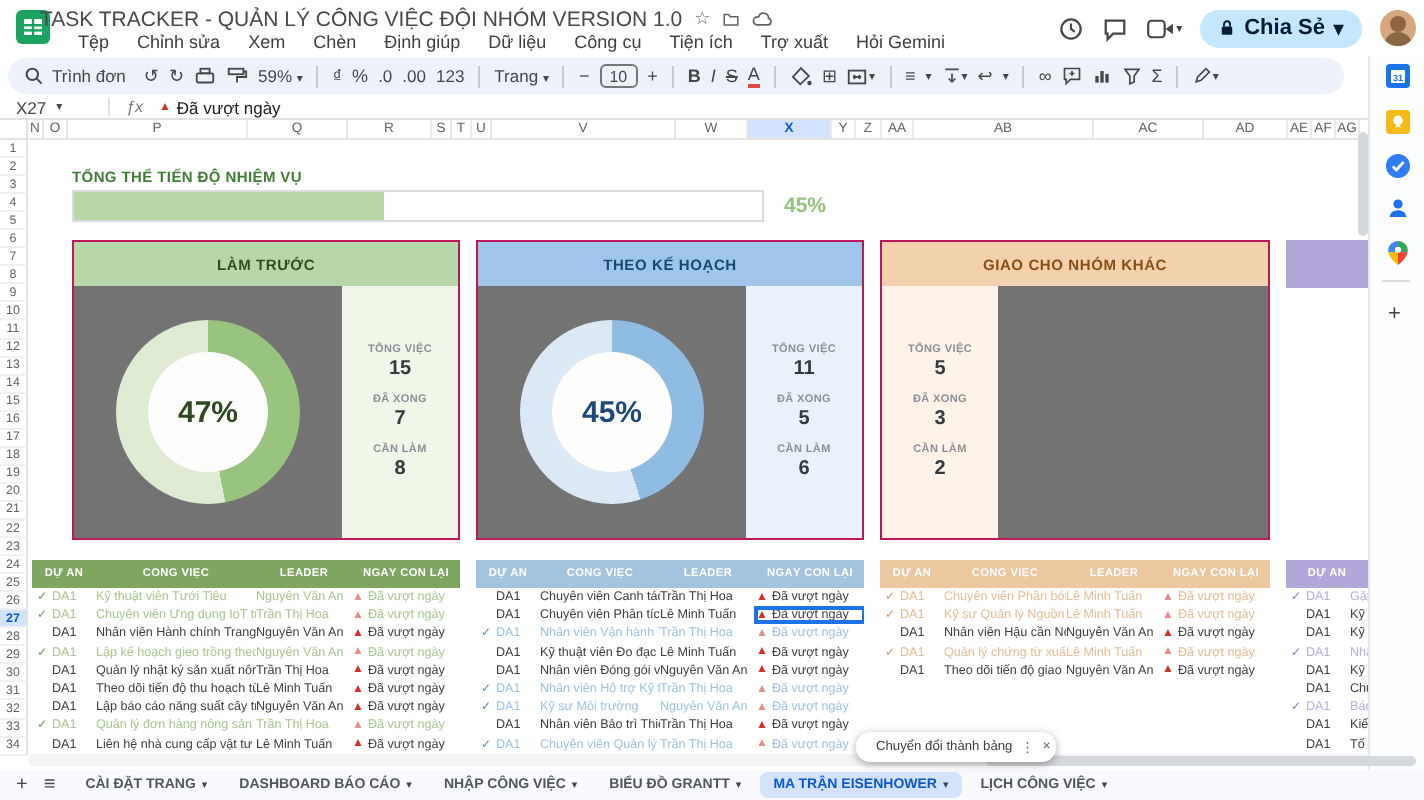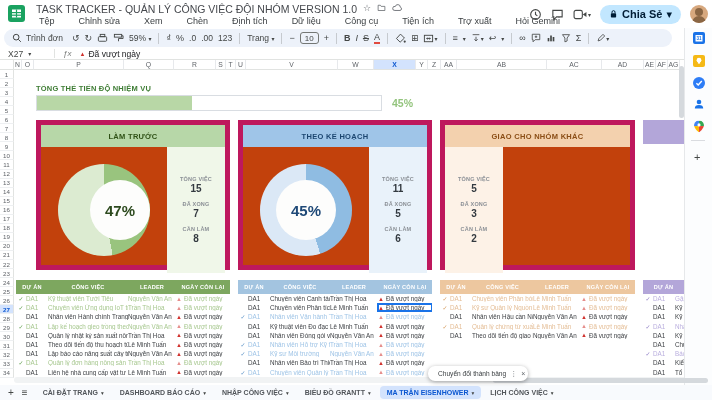--- a/index.html
+++ b/index.html
@@ -5,24 +5,24 @@
   html,body{margin:0;padding:0;background:#fff;}
   *{box-sizing:border-box;font-family:"Liberation Sans","DejaVu Sans",sans-serif;}
   #app{position:relative;width:712px;height:400px;background:#fff;overflow:hidden;}
   .abs{position:absolute;}
   .ico{display:inline-flex;align-items:center;justify-content:center;color:#444746;}
   svg{display:block;}
 
   
   #topbar{left:0;top:0;width:712px;height:28px;background:#fff;}
   #sheets-logo{left:8px;top:5px;}
-  #title-row{left:36px;top:3px;height:13px;display:flex;gap:6px;}
+  #title-row{left:20px;top:3px;height:13px;display:flex;align-items:center;gap:6px;}
   #doc-title{font-size:10.5px;color:#45484d;font-weight:500;white-space:nowrap;}
   .title-ico{font-size:9px;color:#5f6368;}
-  #menubar{left:34px;top:16px;height:12px;display:flex;gap:14px;}
+  #menubar{left:34px;top:16px;height:12px;display:flex;gap:4px;}
   #menubar span{font-size:9px;color:#3c4043;padding:0 5px;white-space:nowrap;}
   #topbar-right{right:4px;top:2px;height:24px;display:flex;align-items:center;gap:9px;}
   #share-btn{display:flex;align-items:center;gap:4px;background:#c2e7ff;border-radius:12px;height:19px;padding:0 9px;}
   #share-btn span{font-size:11px;color:#001d35;font-weight:600;}
   #avatar{width:18px;height:18px;border-radius:50%;background:#d7a87e;position:relative;overflow:hidden;}
   #avatar:after{content:"";position:absolute;left:5px;top:3px;width:8px;height:8px;border-radius:50%;background:#8a6644;}
   #avatar:before{content:"";position:absolute;left:2px;top:11px;width:14px;height:9px;border-radius:7px 7px 0 0;background:#8a6644;}
 
   
   #toolbar{left:4px;top:29px;width:668px;height:18px;background:#edf2fa;border-radius:12px;display:flex;align-items:center;padding:0 8px;gap:5px;overflow:hidden;}
@@ -50,21 +50,21 @@
   .rown{width:14px;border-right:1px solid #e1e3e1;border-bottom:1px solid #eef0f2;font-size:6.2px;color:#5f6368;display:flex;align-items:center;justify-content:center;background:#fff;}
   .rown.sel{background:#d3e3fd;color:#0b57d0;font-weight:700;}
 
   
   #ov-title{left:36px;top:84px;font-size:7.5px;font-weight:700;color:#3f7d35;letter-spacing:.2px;}
   #ov-bar{left:36px;top:95px;width:346px;height:16px;background:#fff;border:1px solid #d9dde2;}
   #ov-fill{height:100%;background:#b8d7a6;}
   #ov-label{left:392px;top:97px;font-size:10.5px;font-weight:700;color:#93c47d;}
 
   
-  .card{position:absolute;top:120px;height:150px;border:5px solid #be185d;background:#c2410c;}
+  .card{position:absolute;top:120px;height:150px;border:1px solid #be185d;background:#737373;}
   .card-head{height:22px;display:flex;align-items:center;justify-content:center;font-size:7.5px;font-weight:700;letter-spacing:.3px;}
   .card-body{display:flex;height:126px;}
   .chart-zone{flex:1;display:flex;align-items:center;justify-content:center;}
   .donut{width:92px;height:92px;border-radius:50%;display:flex;align-items:center;justify-content:center;}
   .hole{width:60px;height:60px;border-radius:50%;background:#fdfdfc;display:flex;align-items:center;justify-content:center;font-size:15px;font-weight:700;}
   .stats{width:58px;display:flex;flex-direction:column;align-items:center;justify-content:center;gap:7px;}
   .stat{display:flex;flex-direction:column;align-items:center;gap:1px;}
   .stat .lbl{font-size:5.5px;font-weight:700;color:#8b9096;letter-spacing:.2px;}
   .stat .val{font-size:10px;font-weight:700;color:#333a40;}
   #partial-card-head{left:643px;top:120px;width:41px;height:24px;}
@@ -136,21 +136,21 @@
           <svg width="11" height="9" viewBox="0 0 13 10">
             <path d="M3.5 8.5a2.4 2.4 0 1 1 .4-4.7A3 3 0 0 1 9.8 4.6a2 2 0 0 1-.3 3.9z" fill="none" stroke="#5f6368" stroke-width="1"></path>
           </svg>
         </span>
     </div>
     <div id="menubar" class="abs">
         <span>Tệp</span>
         <span>Chỉnh sửa</span>
         <span>Xem</span>
         <span>Chèn</span>
-        <span>Định tích</span>
+        <span>Định giúp</span>
         <span>Dữ liệu</span>
         <span>Công cụ</span>
         <span>Tiện ích</span>
         <span>Trợ xuất</span>
         <span>Hỏi Gemini</span>
       </div>
     <div id="topbar-right" class="abs">
       <span class="ico">
           <svg width="13" height="13" viewBox="0 0 14 14">
             <circle cx="7" cy="7" r="5.2" fill="none" stroke="#444746" stroke-width="1.2"></circle>
@@ -354,21 +354,21 @@
   <div id="ov-bar" class="abs">
       <div id="ov-fill" style="width: 45%;"></div>
     </div>
   <div id="ov-label" class="abs">45%</div>
 
   <div id="cards-zone">
       <div class="card" style="left: 36px; width: 194px;">
         <div class="card-head" style="background: rgb(183, 215, 168); color: rgb(47, 81, 22);">LÀM TRƯỚC</div>
         <div class="card-body">
           <div class="chart-zone">
-            <div class="donut" style="background: conic-gradient(rgb(153, 196, 126) 0deg, rgb(153, 196, 126) 47%, rgb(220, 235, 209) 47%, rgb(220, 235, 209) 100%); justify-content: flex-end;">
+            <div class="donut" style="background: conic-gradient(rgb(153, 196, 126) 0deg, rgb(153, 196, 126) 47%, rgb(220, 235, 209) 47%, rgb(220, 235, 209) 100%);">
               <div class="hole" style="color: rgb(45, 74, 30);">47%</div>
             </div>
           </div>
           <div class="stats" style="background: rgb(240, 247, 233);">
             <div class="stat">
               <span class="lbl">TỔNG VIỆC</span>
               <span class="val">15</span>
             </div>
             <div class="stat">
               <span class="lbl">ĐÃ XONG</span>

